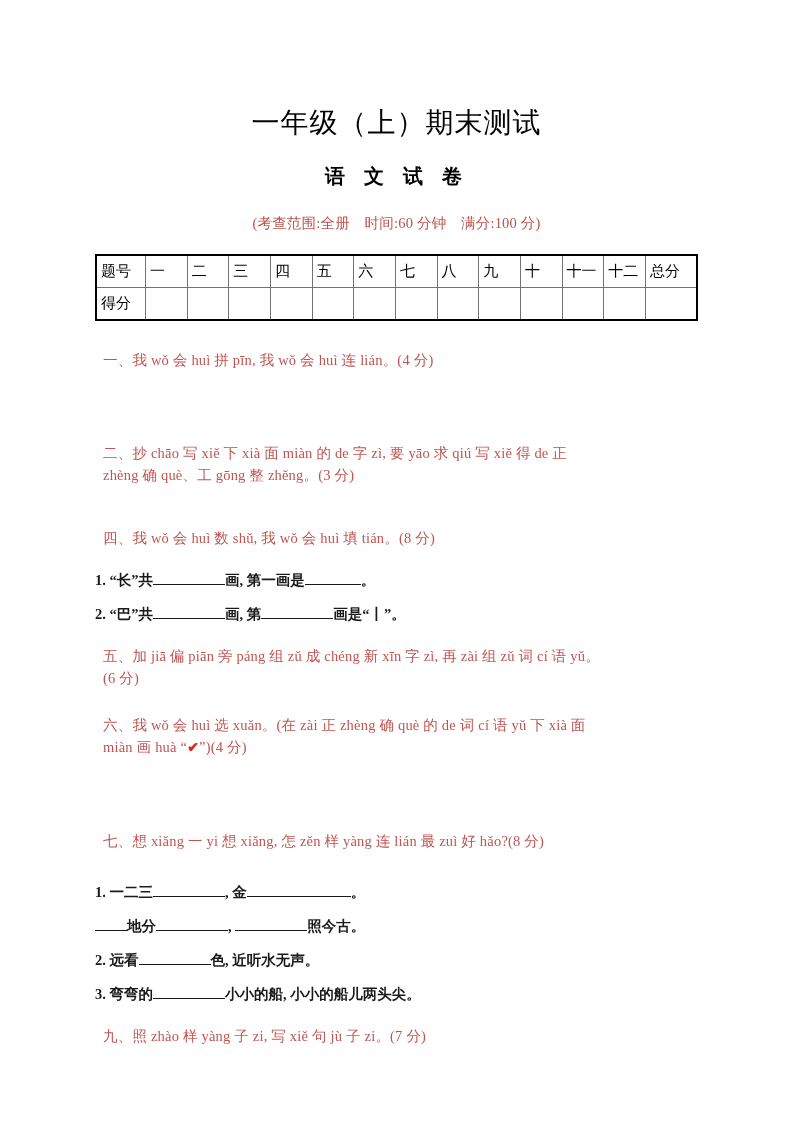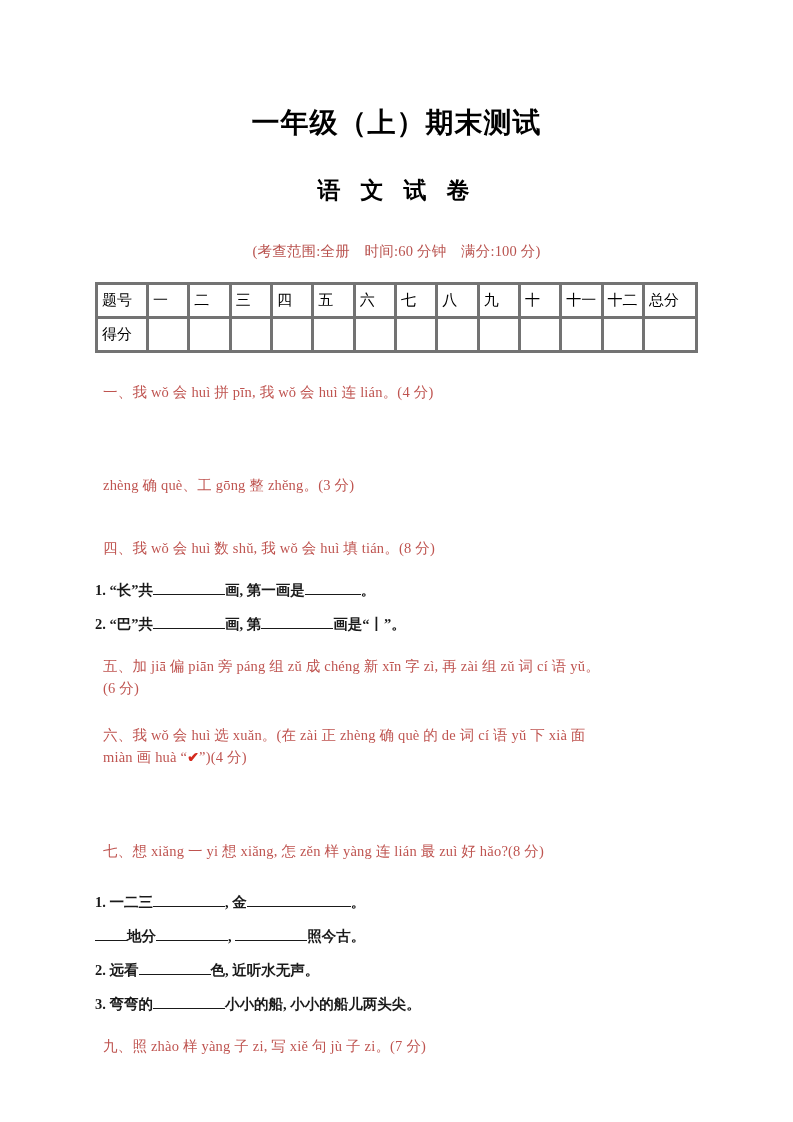--- a/index.html
+++ b/index.html
@@ -21,32 +21,32 @@
     box-sizing: border-box;
     padding: 0 95px;
   }
 
   
   .title-main {
     margin: 0;
     padding-top: 104px;
     text-align: center;
     font-family: "DejaVu Sans", sans-serif;
-    font-weight: bold;
+    font-weight: normal;
     font-size: 28px;
     letter-spacing: 1px;
     color: #000000;
   }
   .title-sub {
-    margin: 12px;
+    margin: 0;
     padding-top: 21px;
     text-align: center;
     font-family: "DejaVu Sans", sans-serif;
     font-weight: bold;
-    font-size: 23px;
+    font-size: 20px;
     letter-spacing: 6px;
     color: #000000;
   }
   .exam-meta {
     margin: 0;
     padding-top: 24px;
     text-align: center;
     font-size: 14.5px;
     color: #b9534f;
     letter-spacing: 0.2px;
@@ -56,21 +56,21 @@
   .score-table-wrap {
     margin-top: 21px;
   }
   table.score-table {
     width: 100%;
     border-collapse: collapse;
     table-layout: fixed;
     border: 2.5px solid #000000;
   }
   table.score-table td {
-    border: 3px solid #737373;
+    border: 1px solid #737373;
     height: 31px;
     font-size: 15px;
     line-height: 31px;
     padding: 0 0 0 4px;
     color: #000000;
     font-family: "Liberation Serif", serif;
     white-space: nowrap;
     overflow: hidden;
   }
   table.score-table td.label-cell {
@@ -172,20 +172,21 @@
 
   <div class="gap-6"></div>
 
   <p class="q-red">
     <span class="q-line">一、我 wǒ 会 huì 拼 pīn, 我 wǒ 会 huì 连 lián。(4 分)</span>
   </p>
 
   <div class="gap-5"></div>
 
   <p class="q-red">
+    <span class="q-line">二、抄 chāo 写 xiě 下 xià 面 miàn 的 de 字 zì, 要 yāo 求 qiú 写 xiě 得 de 正</span>
     <span class="q-line">zhèng 确 què、工 gōng 整 zhěng。(3 分)</span>
   </p>
 
   <div class="gap-1"></div>
 
 
   <div class="gap-3"></div>
 
   <p class="q-red">
     <span class="q-line">四、我 wǒ 会 huì 数 shǔ, 我 wǒ 会 huì 填 tián。(8 分)</span>

